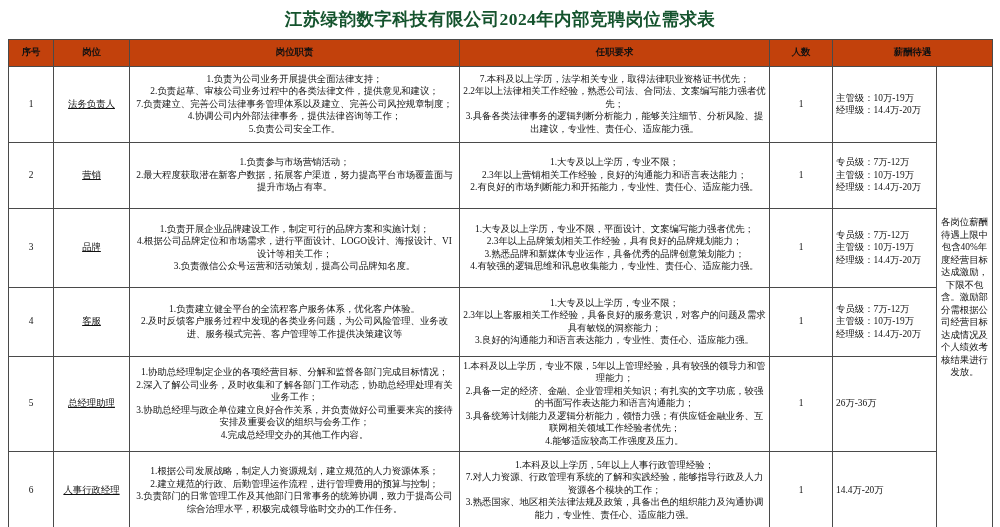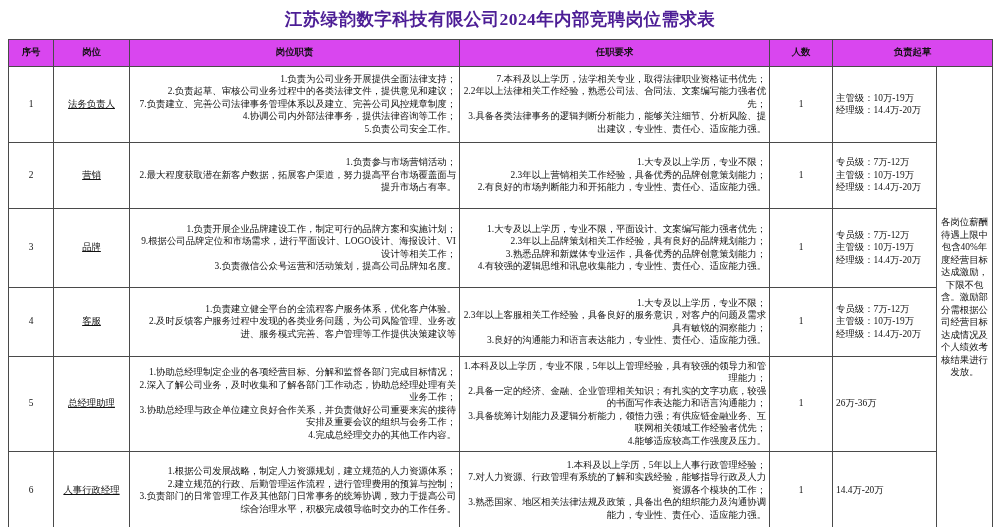--- a/index.html
+++ b/index.html
@@ -22,57 +22,57 @@
     padding: 0 8px;
   }
   .doc-title {
     text-align: center;
     font-size: 17.5px;
     font-weight: bold;
     letter-spacing: 0.4px;
     line-height: 1;
     padding-top: 11px;
     padding-bottom: 10px;
-    color: #4c1d95;
+    color: #14532d;
   }
   table.req-table {
     width: 984px;
     border-collapse: collapse;
     table-layout: fixed;
     border: 1.6px solid #000;
   }
   table.req-table th,
   table.req-table td {
     border: 0.8px solid #4a4a4a;
     padding: 1px 3px;
     vertical-align: middle;
     font-size: 9.4px;
     line-height: 1.33;
     color: #111;
   }
   thead th {
-    background: #d946ef;
+    background: #c2410c;
     text-align: center;
     font-weight: bold;
     font-size: 12.5px;
     height: 24px;
     padding: 0 2px;
     border-top: 1.6px solid #000;
     border-bottom: 1.2px solid #3a3a3a;
   }
   td.c-idx, td.c-post, td.c-count {
     text-align: center;
   }
   td.c-pay {
     text-align: left;
     line-height: 1.55;
     font-size: 9.6px;
   }
   td.c-duty, td.c-req {
-    text-align: right;
+    text-align: center;
     padding-left: 4px;
     padding-right: 3px;
   }
   td.c-idx { font-size: 10px; }
   td.c-post { font-size: 10.5px; text-decoration: underline; }
   td.c-count { font-size: 10px; }
   td.c-note {
     text-align: center;
     font-size: 10px;
     line-height: 1.42;
@@ -104,21 +104,21 @@
       <col style="width:104px">
       <col style="width:56px">
     </colgroup>
     <thead>
       <tr>
         <th>序号</th>
         <th>岗位</th>
         <th>岗位职责</th>
         <th>任职要求</th>
         <th>人数</th>
-        <th colspan="2">负责起草</th>
+        <th colspan="2">薪酬待遇</th>
       </tr>
     </thead>
     <tbody id="table-body">
         <tr style="height: 76px;">
           <td class="c-idx">1</td>
           <td class="c-post">法务负责人</td>
           <td class="c-duty lines">
             <span>1.负责为公司业务开展提供全面法律支持；</span>
             <span>2.负责起草、审核公司业务过程中的各类法律文件，提供意见和建议；</span>
             <span>7.负责建立、完善公司法律事务管理体系以及建立、完善公司风控规章制度；</span>
@@ -139,36 +139,36 @@
         </tr>
         <tr style="height: 66px;">
           <td class="c-idx">2</td>
           <td class="c-post">营销</td>
           <td class="c-duty lines">
             <span>1.负责参与市场营销活动；</span>
             <span>2.最大程度获取潜在新客户数据，拓展客户渠道，努力提高平台市场覆盖面与提升市场占有率。</span>
           </td>
           <td class="c-req lines">
             <span>1.大专及以上学历，专业不限；</span>
-            <span>2.3年以上营销相关工作经验，具备优秀的品牌创意策划能力；</span>
+            <span>2.3年以上营销相关工作经验，良好的沟通能力和语言表达能力；</span>
             <span>2.有良好的市场判断能力和开拓能力，专业性、责任心、适应能力强。</span>
           </td>
           <td class="c-count">1</td>
           <td class="c-pay pay">
             <span class="nowrap-pay">专员级：7万-12万</span>
             <span class="nowrap-pay">主管级：10万-19万</span>
             <span class="nowrap-pay">经理级：14.4万-20万</span>
           </td>
         </tr>
         <tr style="height: 79px;">
           <td class="c-idx">3</td>
           <td class="c-post">品牌</td>
           <td class="c-duty lines">
             <span>1.负责开展企业品牌建设工作，制定可行的品牌方案和实施计划；</span>
-            <span>9.根据公司品牌定位和市场需求，进行平面设计、LOGO设计、海报设计、VI设计等相关工作；</span>
+            <span>4.根据公司品牌定位和市场需求，进行平面设计、LOGO设计、海报设计、VI设计等相关工作；</span>
             <span>3.负责微信公众号运营和活动策划，提高公司品牌知名度。</span>
           </td>
           <td class="c-req lines">
             <span>1.大专及以上学历，专业不限，平面设计、文案编写能力强者优先；</span>
             <span>2.3年以上品牌策划相关工作经验，具有良好的品牌规划能力；</span>
             <span>3.熟悉品牌和新媒体专业运作，具备优秀的品牌创意策划能力；</span>
             <span>4.有较强的逻辑思维和讯息收集能力，专业性、责任心、适应能力强。</span>
           </td>
           <td class="c-count">1</td>
           <td class="c-pay pay">

